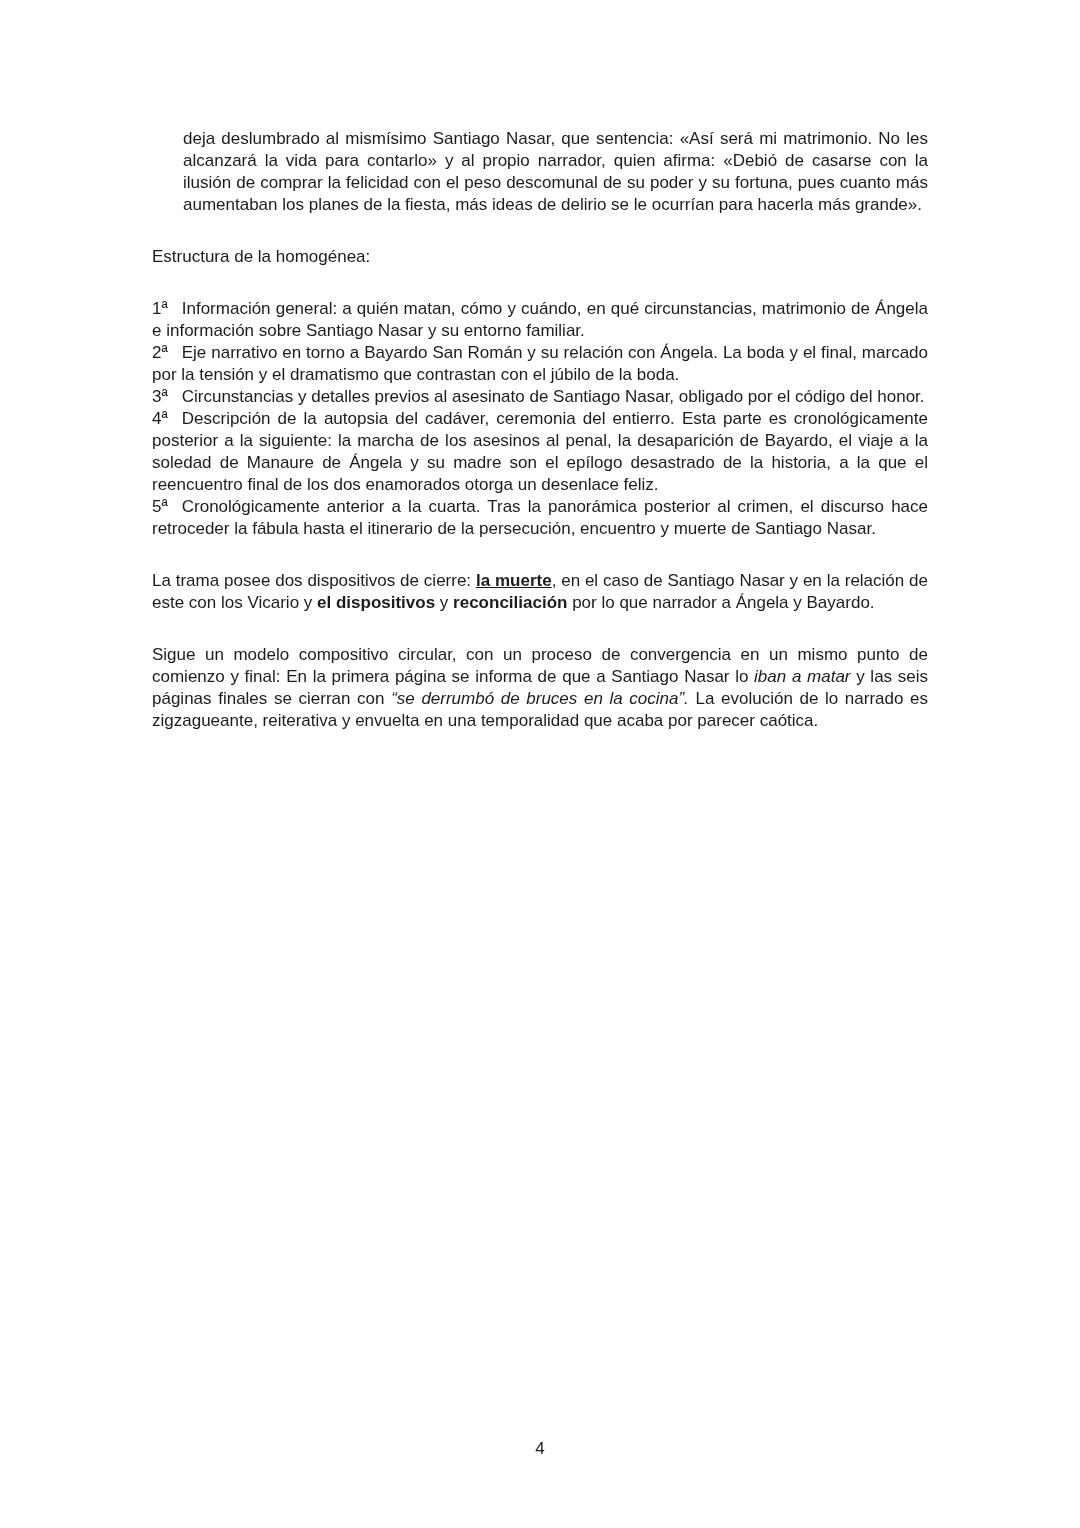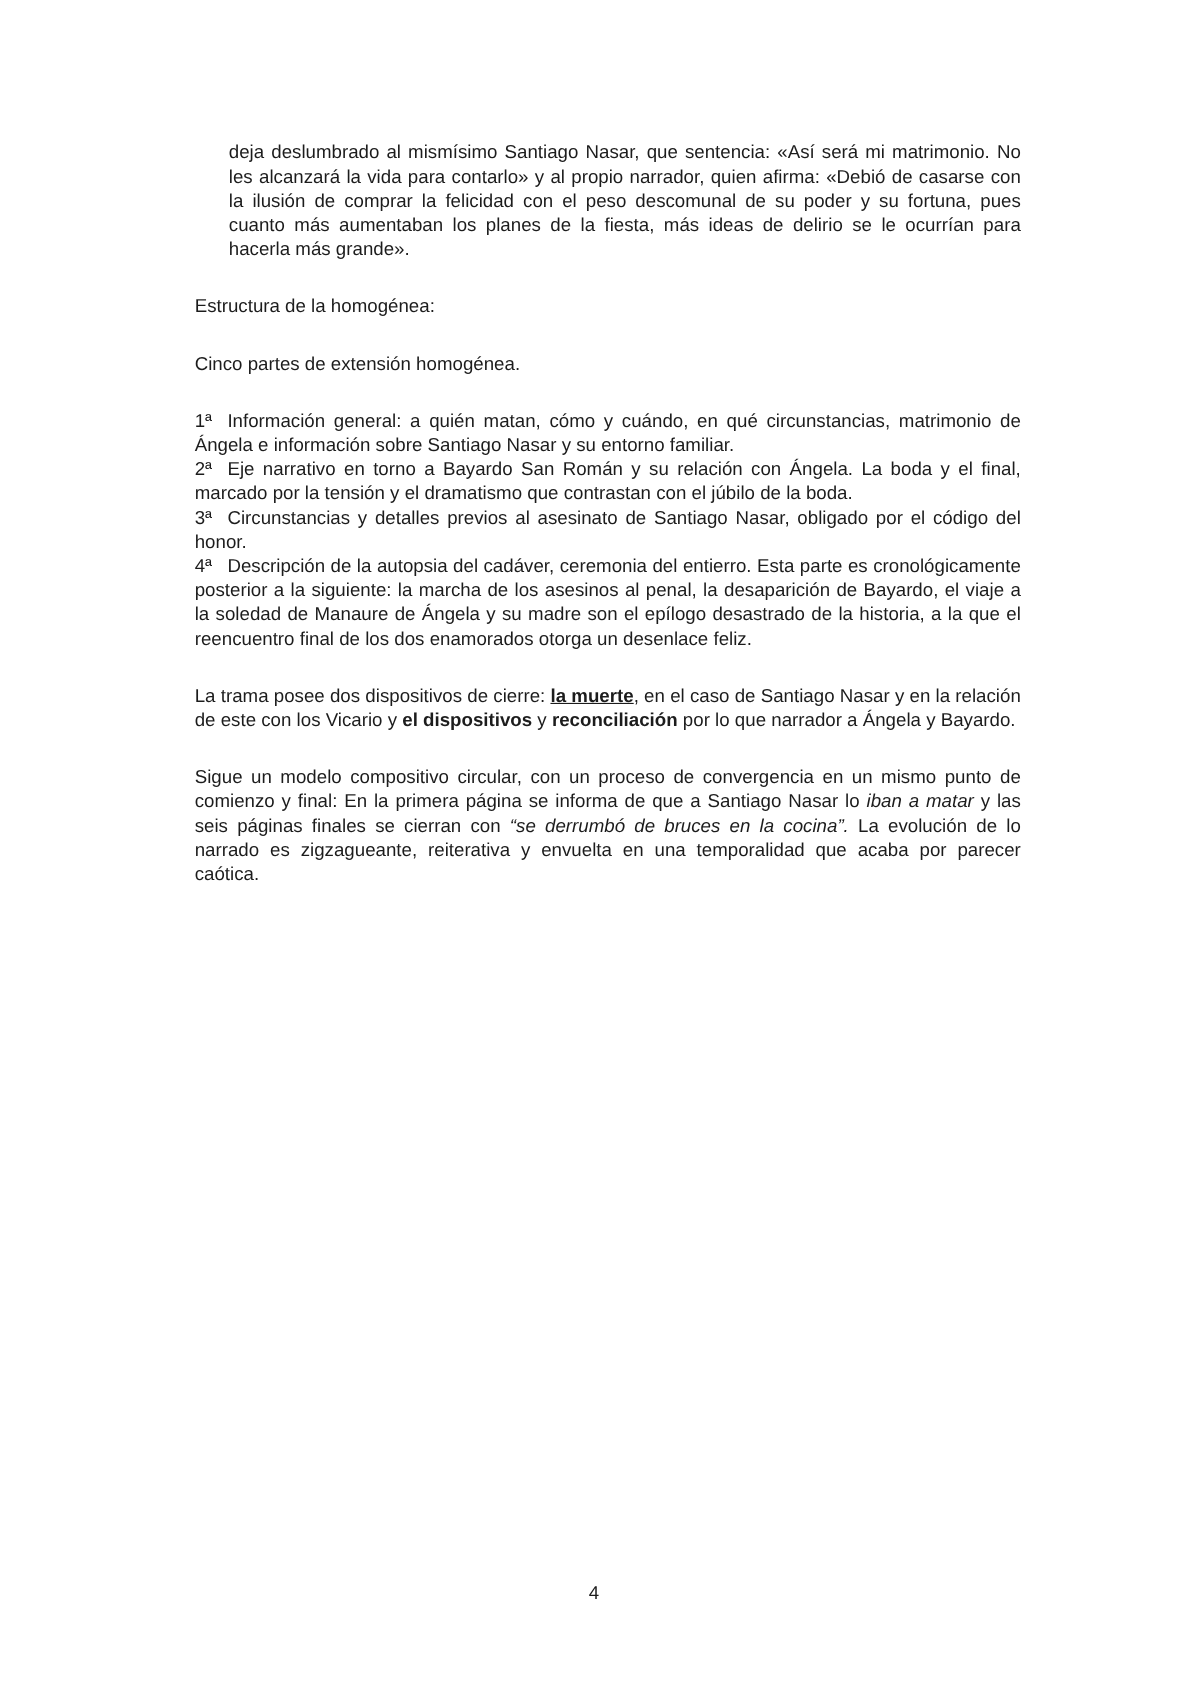--- a/index.html
+++ b/index.html
@@ -16,21 +16,20 @@
     font-family: "Liberation Sans", "DejaVu Sans", sans-serif;
     font-size: 17px;
     line-height: 22px;
     overflow: hidden;
   }
   .content {
     position: absolute;
     left: 152px;
     right: 152px;
     top: 128px;
-    margin-left: 25px;
   }
   p {
     margin: 0;
     text-align: justify;
   }
   .indent-block {
     padding-left: 31px;
   }
   .bullet-line {
     text-indent: -11px;
@@ -60,27 +59,27 @@
 
 <div class="page">
   <div class="content">
 
     <div class="indent-block">
       <p>deja deslumbrado al mismísimo Santiago Nasar, que sentencia: «Así será mi matrimonio. No les alcanzará la vida para contarlo» y al propio narrador, quien afirma: «Debió de casarse con la ilusión de comprar la felicidad con el peso descomunal de su poder y su fortuna, pues cuanto más aumentaban los planes de la fiesta, más ideas de delirio se le ocurrían para hacerla más grande».</p>
     </div>
 
     <p class="spaced">Estructura de la homogénea:</p>
 
-    <p class="spaced">Cinco partes de extensión homogénea.</p>
 
     <div class="spaced">
       <p><span class="sec-num">1ª</span><span>Información general: a quién matan, cómo y cuándo, en qué circunstancias, matrimonio de Ángela e información sobre Santiago Nasar y su entorno familiar.</span></p>
       <p><span class="sec-num">2ª</span><span>Eje narrativo en torno a Bayardo San Román y su relación con Ángela. La boda y el final, marcado por la tensión y el dramatismo que contrastan con el júbilo de la boda.</span></p>
       <p><span class="sec-num">3ª</span><span>Circunstancias y detalles previos al asesinato de Santiago Nasar, obligado por el código del honor.</span></p>
       <p><span class="sec-num">4ª</span><span>Descripción de la autopsia del cadáver, ceremonia del entierro. Esta parte es cronológicamente posterior a la siguiente: la marcha de los asesinos al penal, la desaparición de Bayardo, el viaje a la soledad de Manaure de Ángela y su madre son el epílogo desastrado de la historia, a la que el reencuentro final de los dos enamorados otorga un desenlace feliz.</span></p>
+      <p><span class="sec-num">5ª</span><span>Cronológicamente anterior a la cuarta. Tras la panorámica posterior al crimen, el discurso hace retroceder la fábula hasta el itinerario de la persecución, encuentro y muerte de Santiago Nasar.</span></p>
     </div>
 
     <p class="spaced"><span>La trama posee dos dispositivos de cierre: </span><span style="font-weight: bold; text-decoration: underline;">la muerte</span><span>, en el caso de Santiago Nasar y en la relación de este con los Vicario y </span><span style="font-weight: bold;">el dispositivos</span><span> y </span><span style="font-weight: bold;">reconciliación</span><span> por lo que narrador a Ángela y Bayardo.</span></p>
 
     <p class="spaced"><span>Sigue un modelo compositivo circular, con un proceso de convergencia en un mismo punto de comienzo y final: En la primera página se informa de que a Santiago Nasar lo </span><span style="font-style: italic;">iban a matar</span><span> y las seis páginas finales se cierran con </span><span style="font-style: italic;">“se derrumbó de bruces en la cocina”.</span><span>  La evolución de lo narrado es zigzagueante, reiterativa y envuelta en una temporalidad que acaba por parecer caótica.</span></p>
 
   </div>
 
   <div class="page-number">4</div>
 </div>

